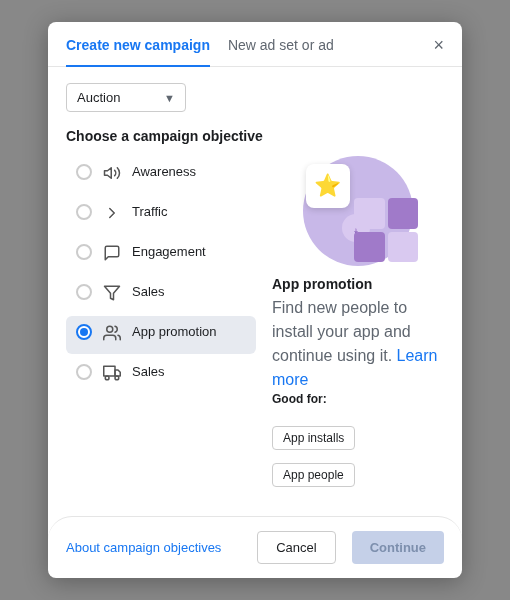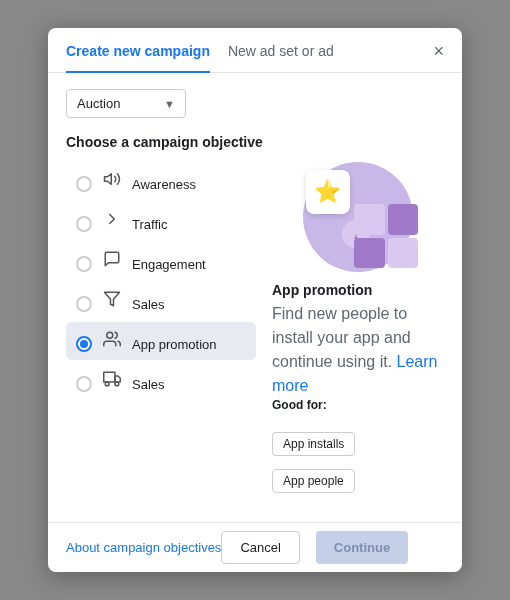--- a/index.html
+++ b/index.html
@@ -101,21 +101,21 @@
     }
     .objectives-list {
       display: flex;
       flex-direction: column;
       gap: 2px;
       flex: 0 0 auto;
       width: 190px;
     }
     .objective-item {
       display: flex;
-      align-items: flex-end;
+      align-items: flex-start;
       gap: 10px;
       padding: 8px 10px;
       border-radius: 6px;
       cursor: pointer;
       background: transparent;
     }
     .objective-item.active {
       background: #e7eaf0;
     }
     .radio {
@@ -246,23 +246,24 @@
       border-radius: 4px;
       padding: 4px 10px;
       font-size: 12px;
       color: #1c1e21;
       margin-bottom: 13px;
       margin-right: 4px;
     }
     .modal-footer {
       display: flex;
       align-items: center;
-      justify-content: flex-start;
-      padding: 8px 18px;
+      justify-content: space-between;
+      padding: 14px 18px;
       border-top: 1px solid #e5e5e5;
+      border-radius: 24px;
     }
     .footer-link {
       font-size: 13px;
       color: #1877f2;
       text-decoration: none;
       cursor: pointer;
     }
     .footer-actions {
       display: flex;
       gap: 16px;

